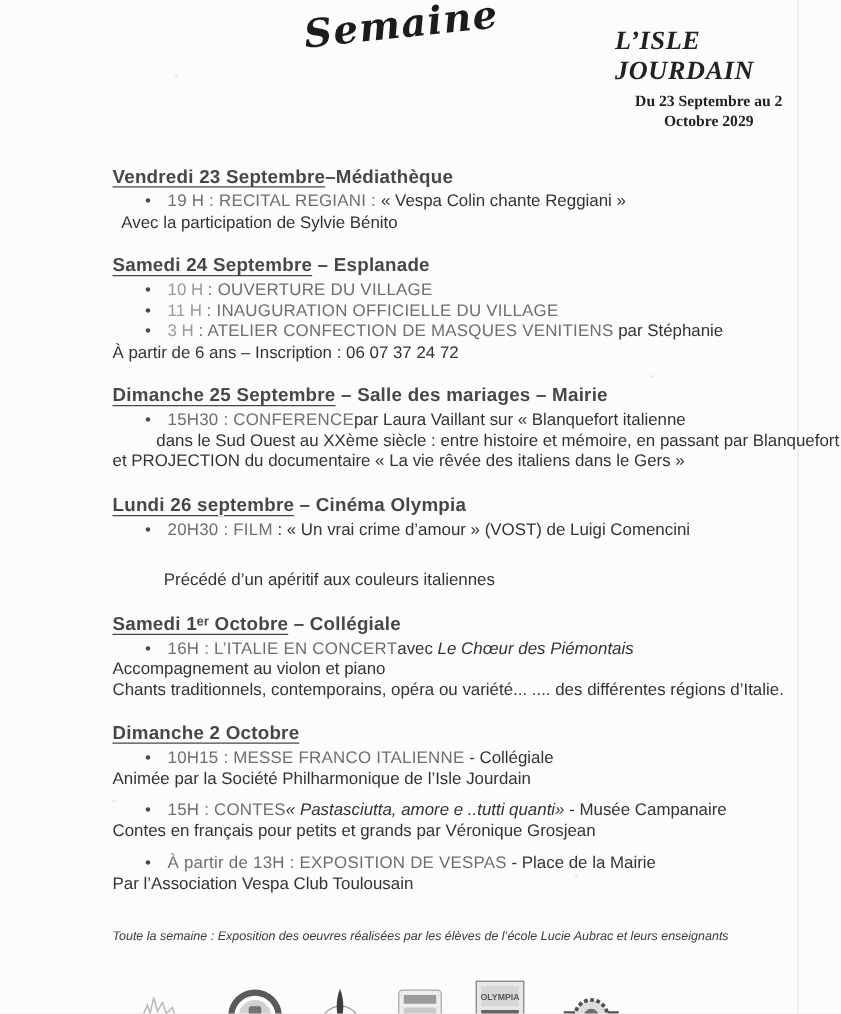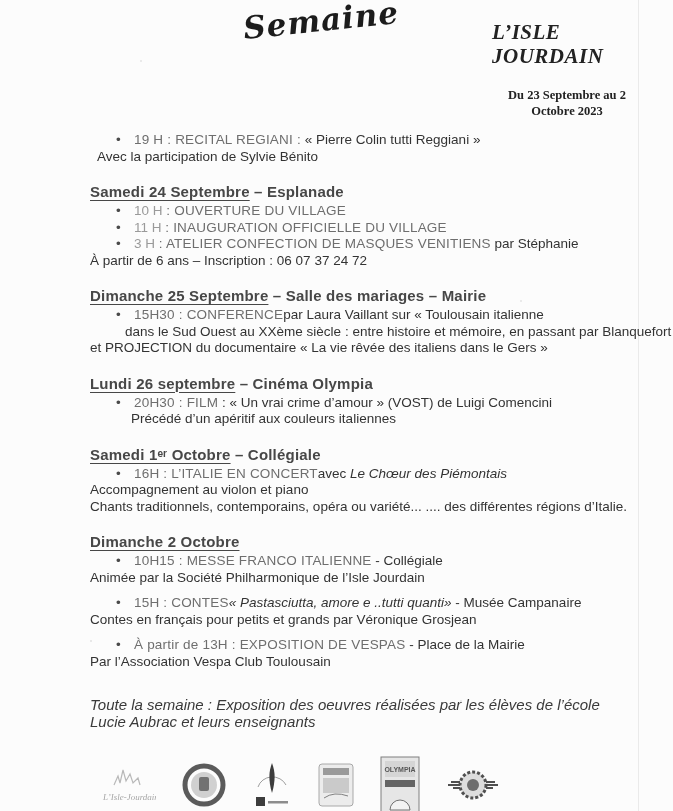--- a/index.html
+++ b/index.html
@@ -14,77 +14,78 @@
   .script-title{position:absolute;left:243px;top:2px;font-family:"DejaVu Serif",serif;
       font-style:italic;font-size:31px;font-weight:600;color:#1c1c1c;transform:rotate(-6deg);
       letter-spacing:1px;}
   .main-title{position:absolute;left:205px;top:16px;font-family:"Liberation Serif","DejaVu Serif",serif;
       font-weight:700;font-size:63px;letter-spacing:-2px;color:#1d1d1d;line-height:1;}
   .main-title .tp-gray{color:#a3a3a3;}
   .header-right{position:absolute;left:492px;top:20px;width:160px;
       font-family:"Liberation Serif","DejaVu Serif",serif;color:#222;}
   .city{font-weight:700;font-size:21px;letter-spacing:0.5px;line-height:24px;font-style:italic;}
   .dates{font-weight:700;font-size:12.5px;line-height:16px;text-align:center;width:150px;}
-  .dates.first{margin-top:19px;}
+  .dates.first{margin-top:5px;}
 
   
   .content{margin:16px 20px 0 90px;}
   .section{margin-bottom:17px;}
   .heading{font-size:15px;font-weight:700;color:#474747;line-height:19px;
            margin-bottom:2px;white-space:nowrap;letter-spacing:0.2px;}
   .h-underline{text-decoration:underline;text-underline-offset:3px;text-decoration-thickness:1px;}
   .line{font-size:13.5px;line-height:16.5px;white-space:nowrap;}
   .line.bullet{padding-left:26px;}
   .dot{display:inline-block;width:10px;margin-right:8px;color:#4a4a4a;}
   .ind0{padding-left:7px;}
   .ind1{padding-left:35px;}
-  .ind2{padding-left:41px;}
+  .ind2{padding-left:41px;margin-top:24px;}
   .gap{height:9px;}
   .c-dark{color:#333;}
   .c-caps{color:#6e6e6e;letter-spacing:0.2px;text-align:right;}
   .c-time{color:#9a9a9a;margin-top:28px;}
   .c-italic{color:#333;font-style:italic;}
 
   
-  .footer-note{margin:26px 20px 0 90px;width:530px;font-size:15px;line-height:17px;
+  .footer-note{margin:26px 20px 0 90px;width:530px;font-size:10px;line-height:17px;
       font-style:italic;color:#3a3a3a;white-space:normal;}
   .logos{display:flex;align-items:center;gap:26px;margin:20px 0 0 100px;height:70px;}
   .logo{display:flex;align-items:center;justify-content:center;opacity:0.85;}
 </style>
 </head>
 <body>
 
 <div class="page">
   <div class="scan-line"></div>
 
   <header>
     <div class="script-title">Semaine</div>
     <div class="header-right">
       <div class="city">L’ISLE</div>
       <div class="city">JOURDAIN</div>
       <div class="dates first">Du 23 Septembre au 2</div>
-      <div class="dates">Octobre 2023</div>
+      <div class="dates">Octobre 2029</div>
     </div>
   </header>
 
   <main class="content">
       <div class="section">
-        <div class="line bullet"><span class="dot">•</span><span class="c-caps">19 H : RECITAL REGIANI : </span><span class="c-dark">« Pierre Colin tutti Reggiani »</span></div>
+        <div class="heading"><span class="h-underline">Vendredi 23 Septembre</span><span class="h-rest">–Médiathèque</span></div>
+        <div class="line bullet"><span class="dot">•</span><span class="c-caps">19 H : RECITAL REGIANI : </span><span class="c-dark">« Vespa Colin chante Reggiani »</span></div>
         <div class="line ind0"><span class="c-dark">Avec la participation de Sylvie Bénito</span></div>
       </div>
       <div class="section">
         <div class="heading"><span class="h-underline">Samedi 24 Septembre</span><span class="h-rest"> – Esplanade</span></div>
         <div class="line bullet"><span class="dot">•</span><span class="c-time">10 H </span><span class="c-caps">: OUVERTURE DU VILLAGE</span></div>
         <div class="line bullet"><span class="dot">•</span><span class="c-time">11 H </span><span class="c-caps">: INAUGURATION OFFICIELLE DU VILLAGE</span></div>
         <div class="line bullet"><span class="dot">•</span><span class="c-time">3 H </span><span class="c-caps">: ATELIER CONFECTION DE MASQUES VENITIENS</span><span class="c-dark"> par Stéphanie</span></div>
         <div class="line "><span class="c-dark">À partir de 6 ans – Inscription : 06 07 37 24 72</span></div>
       </div>
       <div class="section">
         <div class="heading"><span class="h-underline">Dimanche 25 Septembre</span><span class="h-rest"> – Salle des mariages – Mairie</span></div>
-        <div class="line bullet"><span class="dot">•</span><span class="c-caps">15H30 : CONFERENCE</span><span class="c-dark">par Laura Vaillant sur « Toulousain italienne</span></div>
+        <div class="line bullet"><span class="dot">•</span><span class="c-caps">15H30 : CONFERENCE</span><span class="c-dark">par Laura Vaillant sur « Blanquefort italienne</span></div>
         <div class="line ind1"><span class="c-dark">dans le Sud Ouest au XXème siècle : entre histoire et mémoire, en passant par Blanquefort »</span></div>
         <div class="line "><span class="c-dark">et PROJECTION du documentaire « La vie rêvée des italiens dans le Gers »</span></div>
       </div>
       <div class="section">
         <div class="heading"><span class="h-underline">Lundi 26 septembre</span><span class="h-rest"> – Cinéma Olympia</span></div>
         <div class="line bullet"><span class="dot">•</span><span class="c-caps">20H30 : FILM</span><span class="c-dark"> : « Un vrai crime d’amour » (VOST) de Luigi Comencini</span></div>
         <div class="line ind2"><span class="c-dark">Précédé d’un apéritif aux couleurs italiennes</span></div>
       </div>
       <div class="section">
         <div class="heading"><span class="h-underline">Samedi 1ᵉʳ Octobre</span><span class="h-rest"> – Collégiale</span></div>

